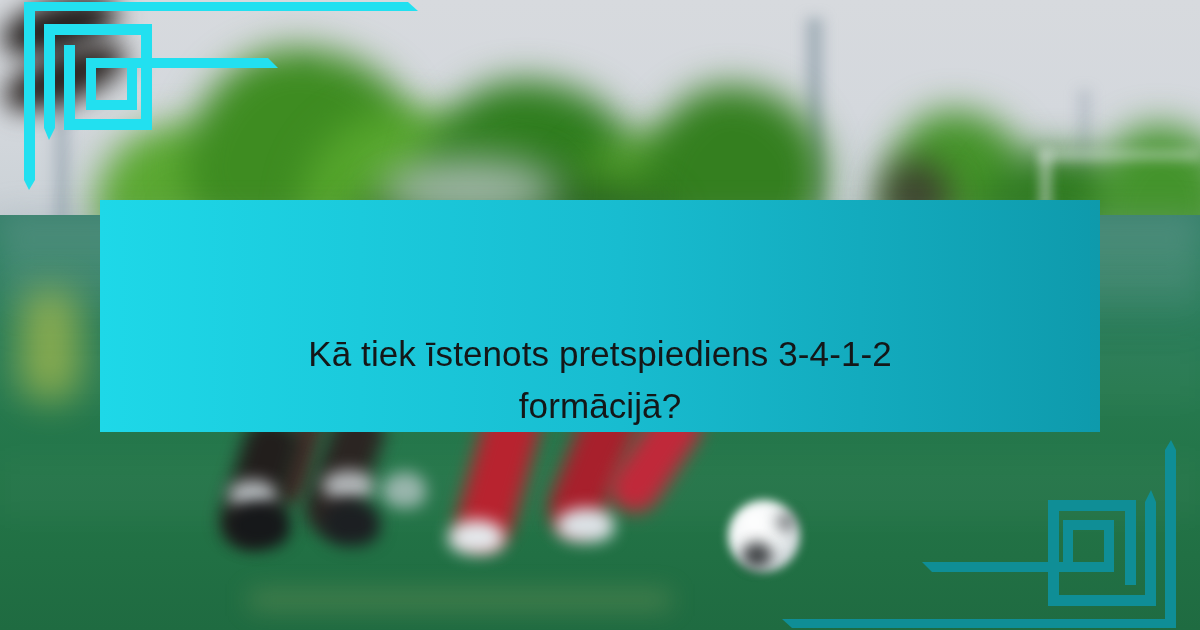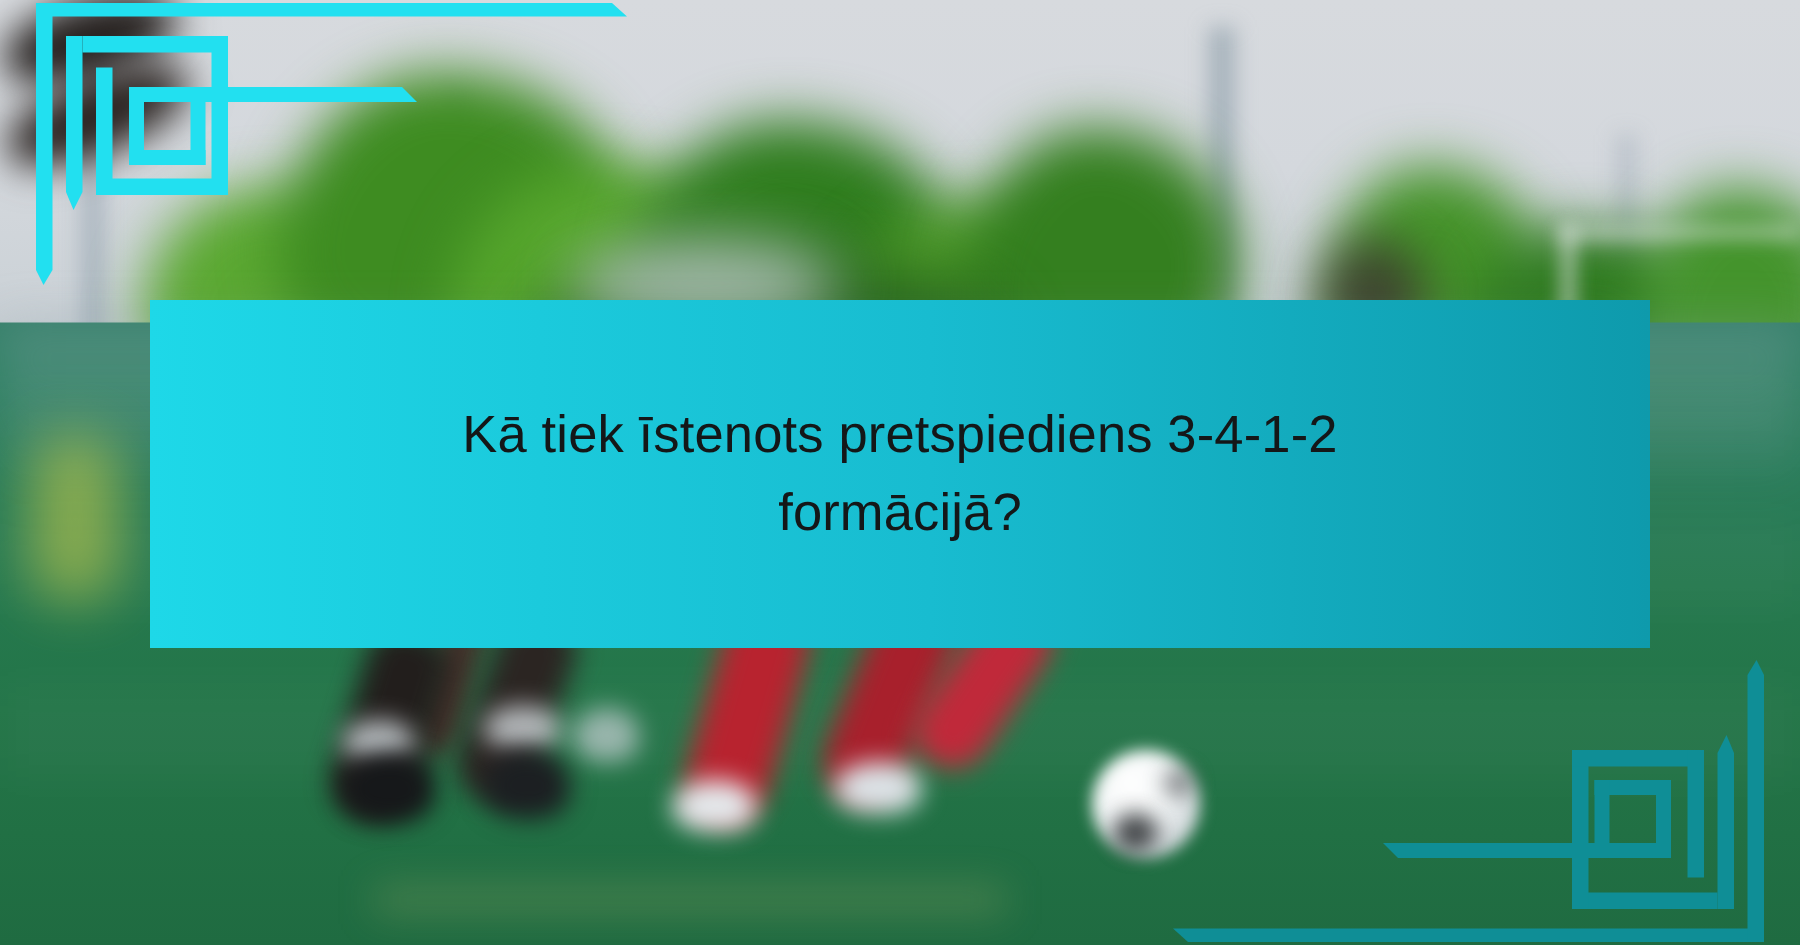--- a/index.html
+++ b/index.html
@@ -161,21 +161,21 @@
   
   .deco { position:absolute; }
   .deco-tl { left:0; top:0; width:420px; height:200px; }
   .deco-br { right:0; bottom:0; width:420px; height:200px; }
 
   
   #banner {
     position:absolute;
     left:100px; top:200px;
     width:1000px; height:232px;
-    display:flex; align-items:center; justify-content:center;
+    display:flex; align-items:flex-end; justify-content:center;
   }
   #banner-title {
     width:880px;
     text-align:center;
     font-size:35px;
     line-height:1.48;
     font-weight:400;
     color:#141718;
     letter-spacing:.1px;
     white-space:pre-line;

